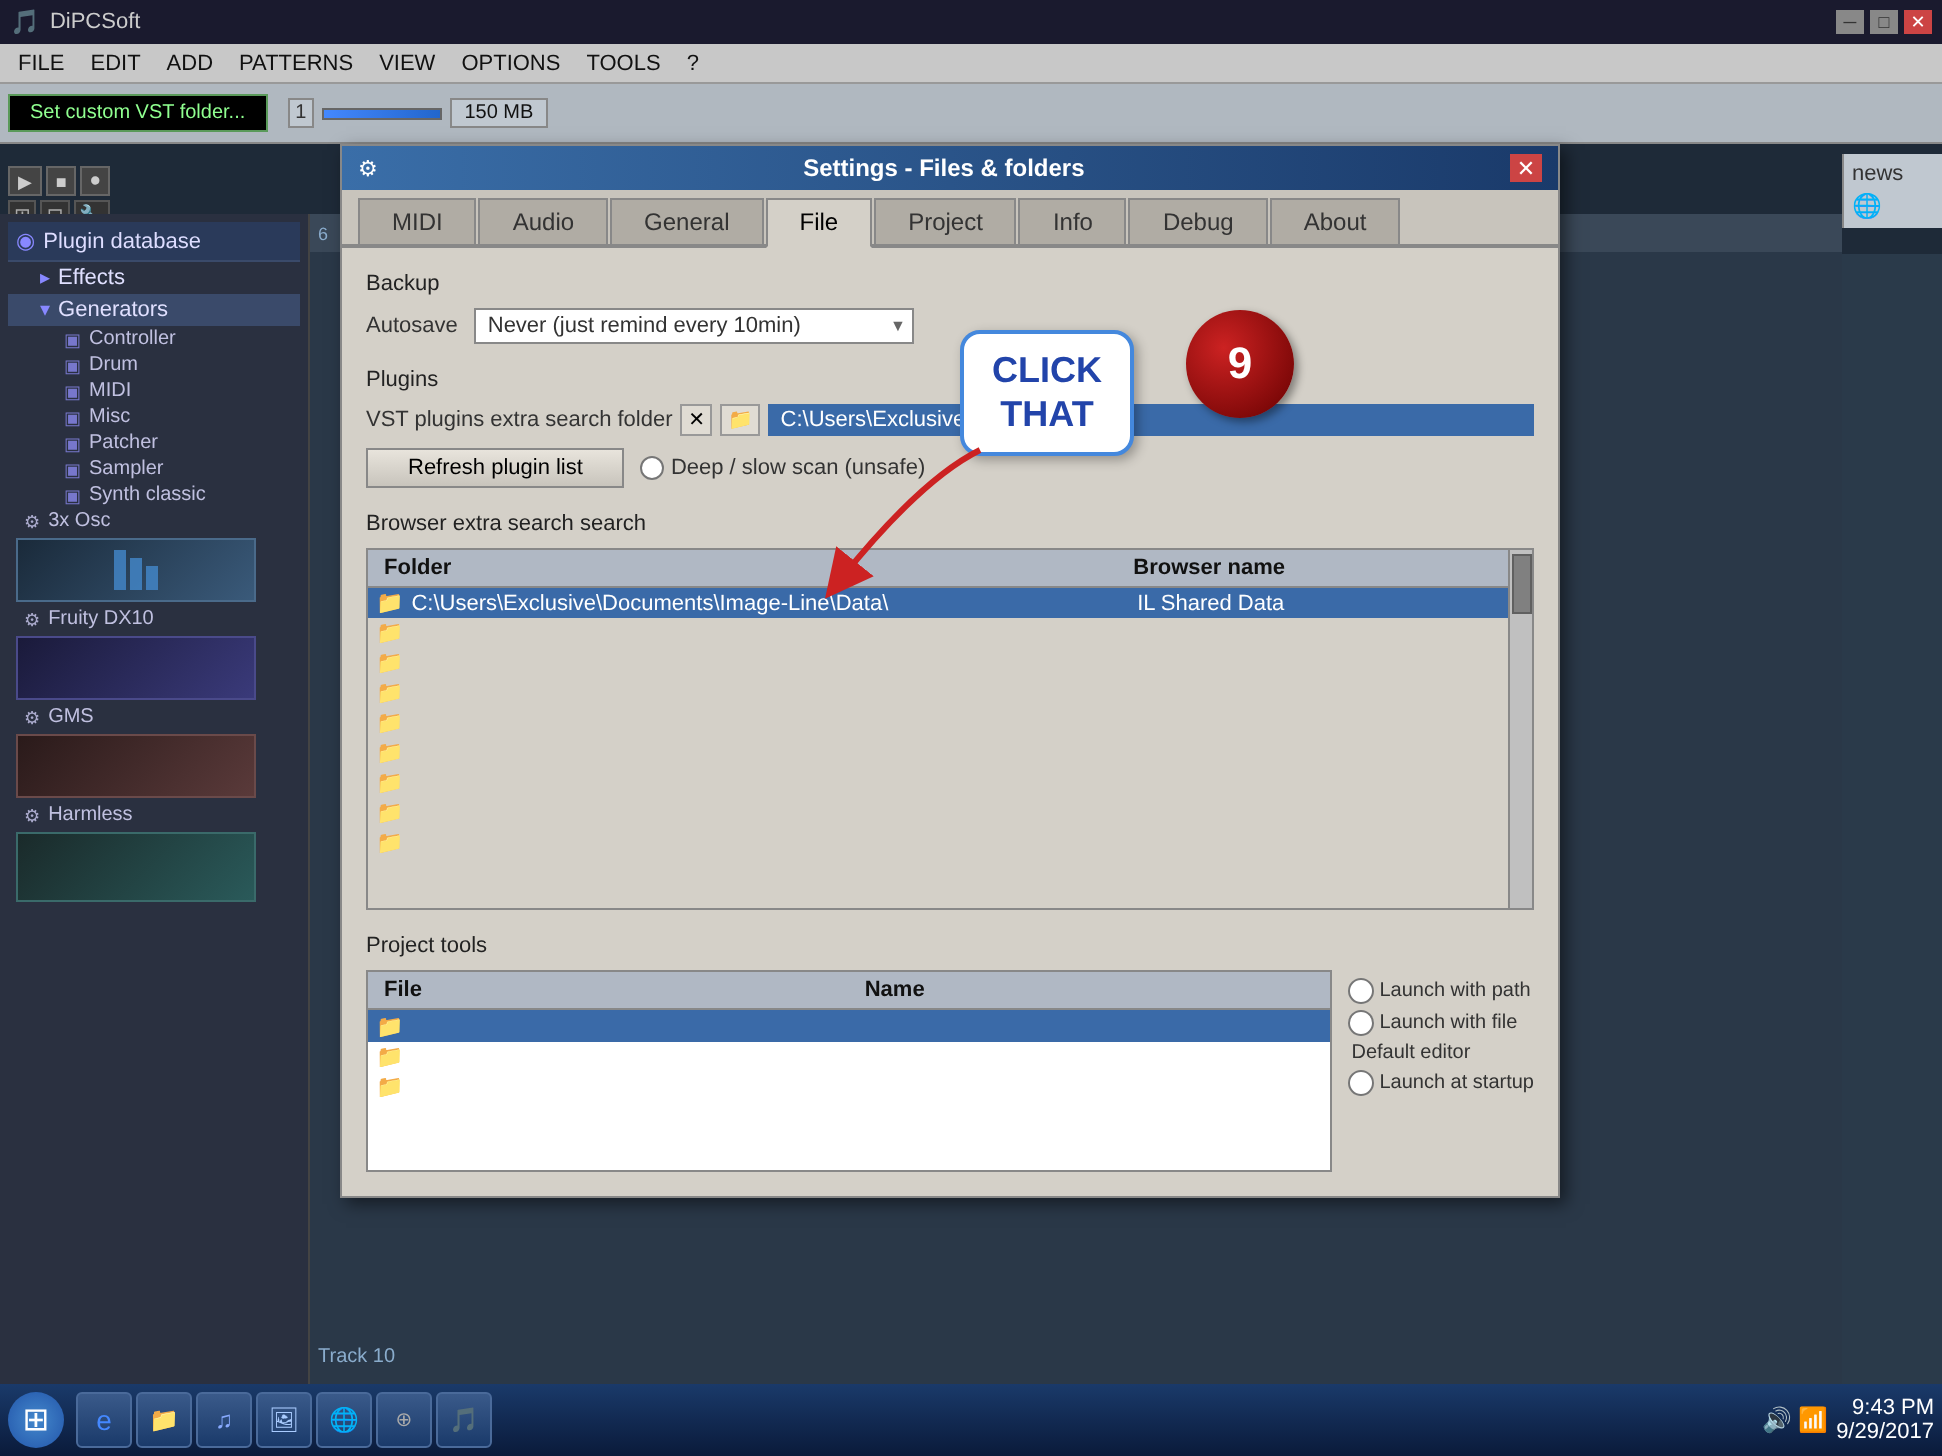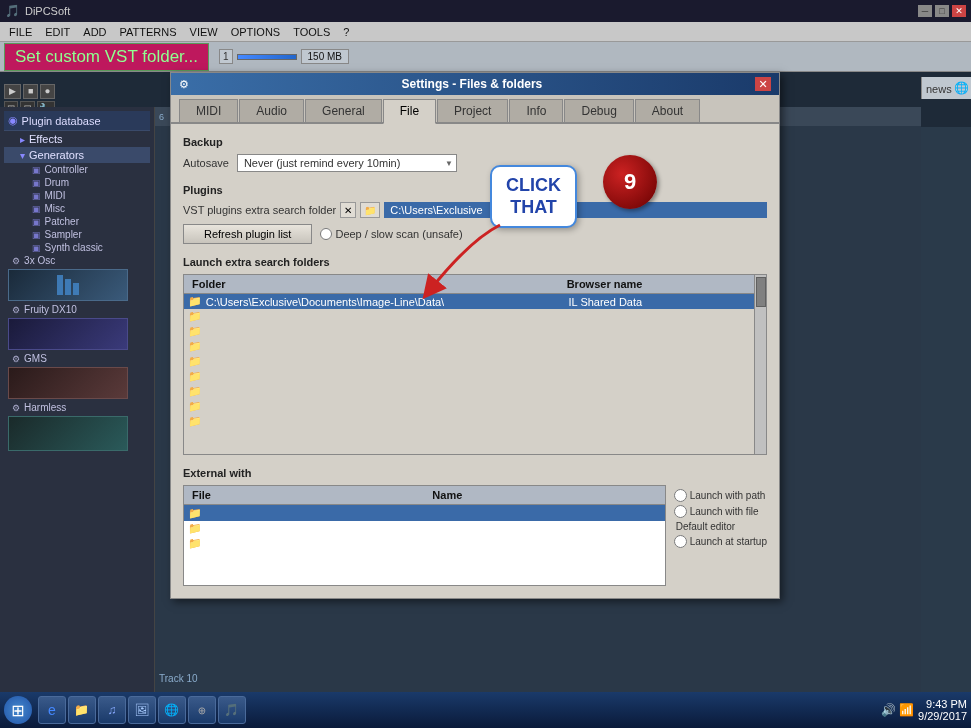--- a/index.html
+++ b/index.html
@@ -14,21 +14,21 @@
     .win-btn-close { background: #c44; color: white; }
 
     
     .menu-bar { background: #c8c8c8; height: 20px; display: flex; align-items: center; padding: 0 3px; gap: 1px; border-bottom: 1px solid #999; }
     .menu-item { color: #111; font-size: 11px; padding: 1px 6px; cursor: pointer; }
 
     
     .toolbar { background: #b0b8c0; height: 30px; display: flex; align-items: center; padding: 2px 4px; gap: 2px; border-bottom: 1px solid #888; }
 
     
-    .custom-vst-btn { background: #be185d; color: #90ff90; border: 1px solid #5a9a5a; padding: 3px 10px; font-size: 17px; cursor: pointer; white-space: nowrap; }
+    .custom-vst-btn { background: #000000; color: #90ff90; border: 1px solid #5a9a5a; padding: 3px 10px; font-size: 10px; cursor: pointer; white-space: nowrap; }
 
     
     .app-header { display: flex; height: 55px; background: #1e2a38; align-items: center; }
 
     
     .sidebar { width: 155px; background: #2a3040; border-right: 1px solid #444; overflow-y: auto; flex-shrink: 0; }
     .sidebar-section { padding: 4px 4px 2px 4px; }
 
     
     .dialog-overlay { position: absolute; top: 22px; left: 0; right: 0; bottom: 36px; display: flex; align-items: flex-start; justify-content: flex-start; padding: 50px 0 0 170px; z-index: 10; }
@@ -38,21 +38,21 @@
     .dialog-close-btn { background: #c44; color: white; border: none; width: 16px; height: 14px; cursor: pointer; font-size: 11px; display: flex; align-items: center; justify-content: center; }
 
     
     .dialog-tabs { background: #c8c4bc; display: flex; border-bottom: 2px solid #888; padding-top: 4px; padding-left: 8px; gap: 1px; }
     .dialog-tab { padding: 4px 16px; background: #b0aca4; border: 1px solid #888; border-bottom: none; cursor: pointer; font-size: 12px; color: #333; }
     .dialog-tab.active { background: #d4d0c8; color: #000; border-bottom: 1px solid #d4d0c8; margin-bottom: -2px; padding-bottom: 5px; }
 
     
     .dialog-content { padding: 12px; background: #d4d0c8; }
 
-    .section-label { font-size: 11px; font-weight: bold; color: #222; margin-bottom: 6px; }
+    .section-label { font-size: 11px; font-weight: normal; color: #222; margin-bottom: 6px; }
 
     
     .backup-section { margin-bottom: 12px; }
     .autosave-row { display: flex; align-items: center; gap: 8px; }
     .autosave-label { font-size: 11px; color: #333; }
     .autosave-select { background: white; border: 1px solid #888; padding: 2px 20px 2px 6px; font-size: 11px; color: #333; min-width: 220px; cursor: pointer; appearance: none; -webkit-appearance: none; }
     .select-wrapper { position: relative; display: inline-block; }
     .select-wrapper::after { content: '▼'; position: absolute; right: 4px; top: 50%; transform: translateY(-50%); font-size: 8px; color: #666; pointer-events: none; }
 
     
@@ -105,21 +105,21 @@
     
     .taskbar { position: absolute; bottom: 0; left: 0; right: 0; height: 36px; background: linear-gradient(to bottom, #1a3a6a, #0a1a3a); display: flex; align-items: center; padding: 2px 4px; gap: 2px; z-index: 5; }
     .taskbar-start { background: radial-gradient(circle at 50% 50%, #4488cc, #2255aa); border-radius: 50%; width: 28px; height: 28px; display: flex; align-items: center; justify-content: center; cursor: pointer; margin-right: 4px; }
     .taskbar-btn { width: 28px; height: 28px; background: linear-gradient(to bottom, #3a5a8a, #1a3a6a); border: 1px solid #4a6a9a; border-radius: 3px; display: flex; align-items: center; justify-content: center; cursor: pointer; font-size: 14px; }
     .taskbar-right { margin-left: auto; display: flex; align-items: center; gap: 4px; color: white; font-size: 10px; }
     .taskbar-time { color: white; font-size: 11px; text-align: right; }
     .taskbar-icons { display: flex; gap: 3px; align-items: center; }
     .tray-icon { font-size: 12px; color: #aaccff; }
 
     
-    .news-area { position: absolute; top: 77px; right: 0; width: 50px; background: #c0c8d0; border-left: 1px solid #888; padding: 4px; display: flex; align-items: flex-end; gap: 3px; }
+    .news-area { position: absolute; top: 77px; right: 0; width: 50px; background: #c0c8d0; border-left: 1px solid #888; padding: 4px; display: flex; align-items: flex-start; gap: 3px; flex-direction: column; }
     .news-text { font-size: 11px; color: #333; }
     .news-globe { font-size: 12px; }
 
     
     .track-area { position: absolute; top: 107px; left: 155px; right: 50px; bottom: 36px; background: #2a3848; z-index: 1; }
   </style>
 </head>
 <body>
 
 <div class="top-bar">
@@ -311,21 +311,21 @@
         <div class="plugin-buttons-row">
           <button class="refresh-btn">Refresh plugin list</button>
           <label class="radio-label">
             <input type="radio" class="radio-input" name="scan-type" style="">
             <span>Deep / slow scan (unsafe)</span>
           </label>
         </div>
       </div>
 
       <div class="browser-section">
-        <div class="section-label">Launch extra search folders</div>
+        <div class="section-label">Browser extra search search</div>
         <div style="display:flex;border:1px solid #888;">
           <div style="flex:1;">
             <div class="folders-header">
               <div class="folders-header-cell" style="flex:2;">Folder</div>
               <div class="folders-header-cell" style="flex:1;">Browser name</div>
             </div>
             <div class="folders-scroll">
               <div class="folder-row selected">
                 <span class="folder-icon">📁</span>
                 <span class="folder-cell">C:\Users\Exclusive\Documents\Image-Line\Data\</span>
@@ -373,21 +373,21 @@
               </div>
             </div>
           </div>
           <div class="scrollbar-track">
             <div class="scrollbar-thumb"></div>
           </div>
         </div>
       </div>
 
       <div class="external-tools-section">
-        <div class="section-label">External with</div>
+        <div class="section-label">Project tools</div>
         <div class="tools-layout">
           <div class="tools-table">
             <div class="tools-header">
               <div class="tools-header-cell">File</div>
               <div class="tools-header-cell">Name</div>
             </div>
             <div class="tools-scroll">
               <div class="tool-row selected">
                 <span class="tool-folder-icon">📁</span>
                 <div class="tool-bar"></div>
@@ -420,21 +420,21 @@
               <span>Launch at startup</span>
             </label>
           </div>
         </div>
       </div>
 
     </div>
   </div>
 </div>
 
-<div style="position:absolute;top:165px;left:490px;z-index:30;pointer-events:none;">
+<div style="position:absolute;top:165px;left:480px;z-index:30;pointer-events:none;">
   
   <div style="background:white;border:2px solid #4488dd;border-radius:10px;padding:8px 14px;font-size:18px;font-weight:bold;color:#2244aa;text-align:center;line-height:1.2;display:inline-block;box-shadow:2px 2px 6px rgba(0,0,0,0.3);">
     <div>CLICK</div>
     <div>THAT</div>
   </div>
   
   <div style="position:absolute;top:-10px;right:-80px;width:54px;height:54px;background:radial-gradient(circle at 35% 35%,#cc2222,#660000);border-radius:50%;display:flex;align-items:center;justify-content:center;color:white;font-size:22px;font-weight:bold;box-shadow:2px 2px 4px rgba(0,0,0,0.4);">
     <span>9</span>
   </div>
   

